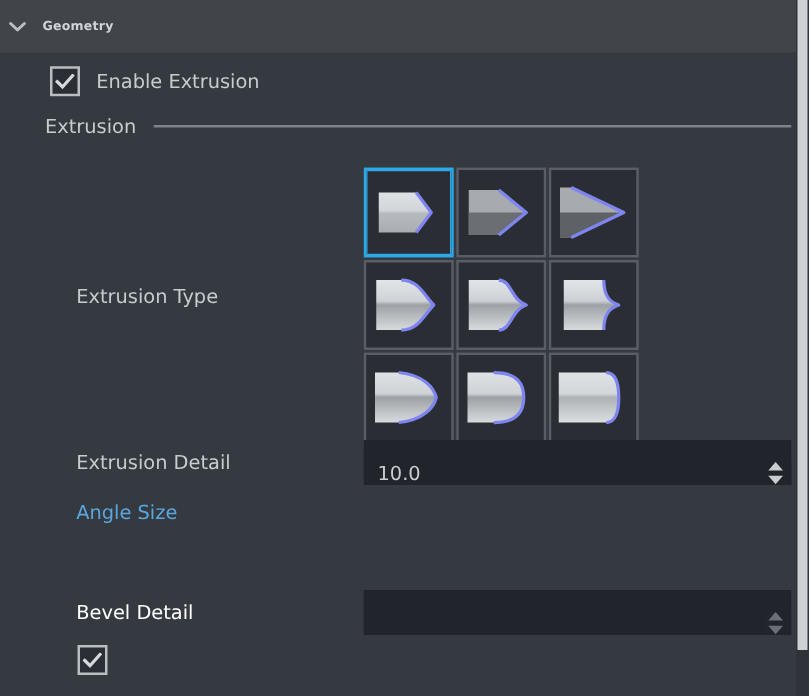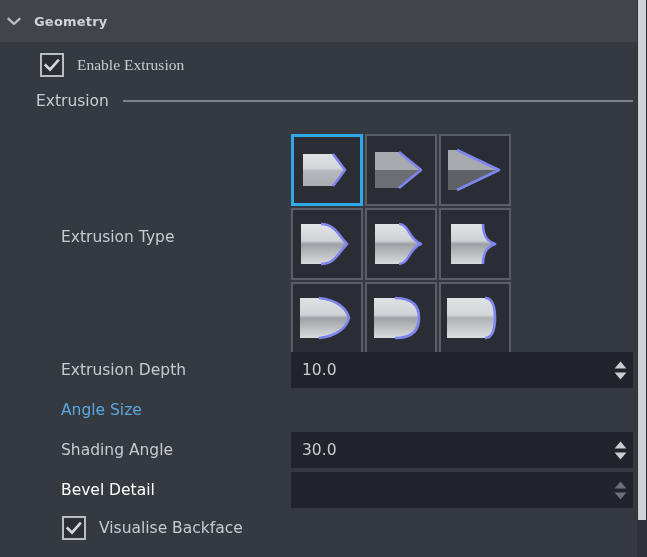--- a/index.html
+++ b/index.html
@@ -37,34 +37,34 @@
   .chevron {
     width: 28px;
     height: 42px;
     display: flex;
     align-items: center;
     justify-content: center;
     flex: none;
   }
   .chevron svg { display: block; }
   .section-title {
-    font-size: 13px;
+    font-size: 10px;
     font-weight: bold;
     color: #cfd4d9;
     letter-spacing: 0.2px;
     margin-left: 6px;
   }
 
   
   .check-row {
     position: absolute;
     display: flex;
     align-items: center;
   }
-  #enable-extrusion-row { left: 40px; top: 53px; font-family: Liberation Serif, serif; }
+  #enable-extrusion-row { left: 40px; top: 53px; }
   #visualise-backface-row { left: 62px; top: 516px; }
 
   .checkbox {
     width: 24px;
     height: 24px;
     box-sizing: border-box;
     border: 2px solid #b9bec3;
     background: #2b2e34;
     display: flex;
     align-items: center;
@@ -149,21 +149,21 @@
     color: #c7ccd1;
   }
   .prop-label.animated { color: #5aa7e0; }
   .prop-label.disabled { color: #ffffff; }
 
   .field-wrap {
     flex: 1;
     height: 36px;
     background: #21242b;
     display: flex;
-    align-items: center;
+    align-items: flex-end;
     box-sizing: border-box;
   }
   .field-value {
     flex: 1;
     display: flex;
     align-items: center;
     padding-left: 11px;
     font-size: 15.5px;
     color: #c9ced3;
   }
@@ -347,52 +347,38 @@
           </linearGradient>
         </defs>
         <path d="M4 12 H42 C50 12 52 22 52 32 C52 42 50 52 42 52 H4 Z" fill="url(#g9)"></path>
         <path d="M42 12 C50 12 52 22 52 32 C52 42 50 52 42 52" fill="none" stroke="#7f85f0" stroke-width="2.6" stroke-linejoin="round"></path>
       </svg>
     </div>
 
   </div>
 
   <div class="prop-row" style="top:352px">
-    <span class="prop-label">Extrusion Depth</span>
+    <span class="prop-label">Extrusion Detail</span>
     <span class="field-wrap">
       <span class="field-value">10.0</span>
       <span class="spinner">
         <svg class="arrow" width="13" height="8" viewBox="0 0 13 8">
             <path d="M6.5 0.6 L12.4 7.4 L0.6 7.4 Z" fill="#c8cdd2"></path>
           </svg>
         <svg class="arrow" width="13" height="8" viewBox="0 0 13 8">
             <path d="M6.5 7.4 L0.6 0.6 L12.4 0.6 Z" fill="#c8cdd2"></path>
           </svg>
       </span>
     </span>
   </div>
 
   <div class="prop-row" style="top:392px">
     <span class="prop-label animated">Angle Size</span>
   </div>
 
-  <div class="prop-row" style="top:432px">
-    <span class="prop-label">Shading Angle</span>
-    <span class="field-wrap">
-      <span class="field-value">30.0</span>
-      <span class="spinner">
-        <svg class="arrow" width="13" height="8" viewBox="0 0 13 8">
-            <path d="M6.5 0.6 L12.4 7.4 L0.6 7.4 Z" fill="#c8cdd2"></path>
-          </svg>
-        <svg class="arrow" width="13" height="8" viewBox="0 0 13 8">
-            <path d="M6.5 7.4 L0.6 0.6 L12.4 0.6 Z" fill="#c8cdd2"></path>
-          </svg>
-      </span>
-    </span>
-  </div>
 
   <div class="prop-row" style="top:472px">
     <span class="prop-label disabled">Bevel Detail</span>
     <span class="field-wrap">
       <span class="field-value"></span>
       <span class="spinner disabled">
         <svg class="arrow" width="13" height="8" viewBox="0 0 13 8">
             <path d="M6.5 0.6 L12.4 7.4 L0.6 7.4 Z" fill="#c8cdd2"></path>
           </svg>
         <svg class="arrow" width="13" height="8" viewBox="0 0 13 8">
@@ -401,20 +387,19 @@
       </span>
     </span>
   </div>
 
   <div class="check-row" id="visualise-backface-row">
     <span class="checkbox">
       <svg width="16" height="13" viewBox="0 0 16 13">
         <path d="M1.8 6.4 L6 10.6 L14 1.6" fill="none" stroke="#d6dadd" stroke-width="2.6" stroke-linecap="square" stroke-linejoin="miter"></path>
       </svg>
     </span>
-    <span class="check-label">Visualise Backface</span>
   </div>
 
   <div id="scrollbar-track">
     <div id="scrollbar-thumb"></div>
   </div>
 
 </div>
 
 </body></html>

